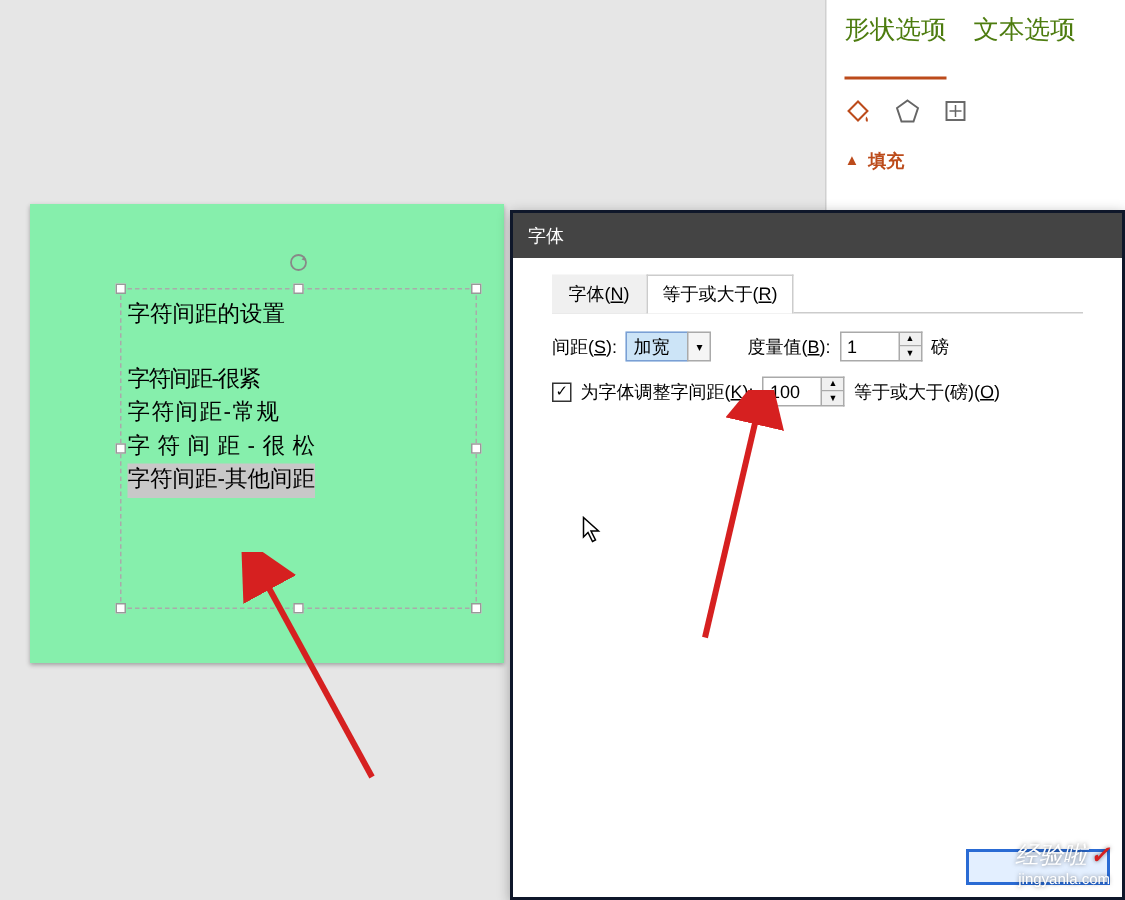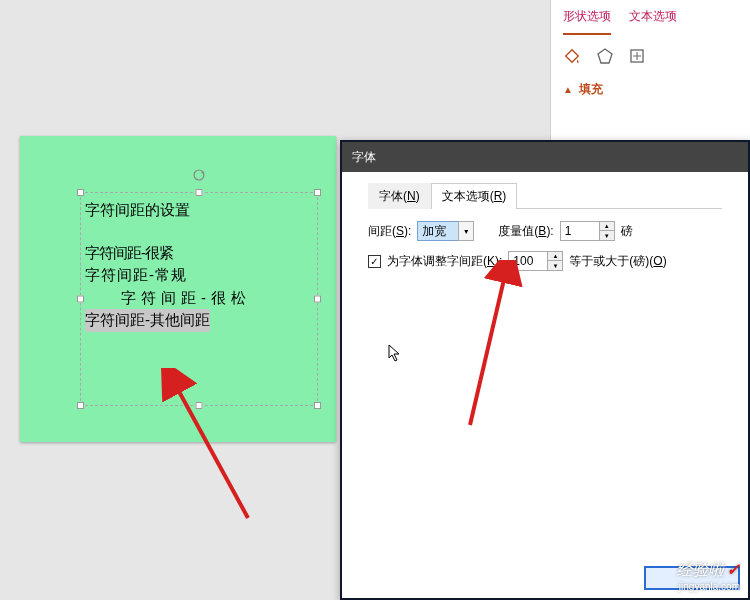--- a/index.html
+++ b/index.html
@@ -1,21 +1,21 @@
 <!DOCTYPE html>
 <html><head>
   <meta charset="utf-8">
   <style>
     * { box-sizing: border-box; margin: 0; padding: 0; font-family: "Microsoft YaHei", sans-serif; }
     body { width: 750px; height: 600px; background: #e6e6e6; position: relative; overflow: hidden; }
     
     .sidebar-panel { position: absolute; right: 0; top: 0; width: 200px; height: 140px; background: #fff; border-left: 1px solid #d0d0d0; padding: 8px 12px; }
     .sidebar-title { color: #5b5b5b; font-size: 18px; margin-bottom: 12px; }
     .sidebar-tabs { display: flex; gap: 18px; margin-bottom: 12px; }
-    .sidebar-tab { font-size: 12px; color: #be185d; padding-bottom: 8px; }
+    .sidebar-tab { font-size: 17px; color: #4d7c0f; padding-bottom: 20px; }
     .sidebar-tab.active { border-bottom: 2px solid #bc4b1b; }
     .icon-row { display: flex; gap: 16px; margin-bottom: 16px; align-items: center; }
     .icon-paintbucket { width: 18px; height: 18px; }
     .icon-pentagon { width: 16px; height: 16px; }
     .icon-sizebox { width: 16px; height: 16px; }
     .fill-section { display: flex; align-items: center; gap: 6px; }
     .expand-arrow { color: #bc4b1b; font-size: 10px; }
     .fill-label { color: #bc4b1b; font-size: 12px; font-weight: bold; }
     
     .slide-area { position: absolute; left: 20px; top: 136px; width: 316px; height: 306px; background: #86efac; box-shadow: 0 1px 3px rgba(0,0,0,0.3); }
@@ -31,21 +31,21 @@
     .sh-tm { top: -4px; left: 50%; transform: translateX(-50%); }
     .sh-bm { bottom: -4px; left: 50%; transform: translateX(-50%); }
     .rotate-handle { position: absolute; top: -24px; left: 50%; transform: translateX(-50%); width: 14px; height: 14px; }
     .tb-line { font-size: 15px; color: #000; line-height: 1.5; white-space: nowrap; }
     .tb-line.highlighted { background: #c8c8c8; display: inline-block; }
     .tb-spacer { height: 20px; }
     .ls-tight { letter-spacing: -1px; }
     .ls-narrow { letter-spacing: 0px; }
     .ls-normal { letter-spacing: 1px; }
     .ls-sparse { letter-spacing: 3px; }
-    .ls-loose { letter-spacing: 5px; margin-left: 36px; }
+    .ls-loose { letter-spacing: 5px; }
     
     .dialog { position: absolute; left: 340px; top: 140px; width: 410px; height: 460px; background: #fff; border: 2px solid #0f172a; box-shadow: 0 2px 8px rgba(0,0,0,0.3); }
     .dialog-titlebar { background: #444; color: #fff; height: 30px; display: flex; align-items: center; padding: 0 10px; font-size: 12px; }
     .dialog-body { padding: 10px 26px; }
     .dialog-tabs { display: flex; border-bottom: 1px solid #ccc; margin-bottom: 12px; }
     .dialog-tab { padding: 4px 10px; font-size: 12px; border: 1px solid transparent; border-bottom: none; background: #f0f0f0; position: relative; top: 1px; }
     .dialog-tab.active { background: #fff; border-color: #ccc; }
     .dialog-tab .hk { text-decoration: underline; }
     .row { display: flex; align-items: center; gap: 6px; margin-bottom: 10px; font-size: 12px; }
     .lbl { font-size: 12px; }
@@ -124,21 +124,21 @@
 <div class="dialog">
   <div class="dialog-titlebar">
     <span>字体</span>
   </div>
   <div class="dialog-body">
     <div class="dialog-tabs">
       <div class="dialog-tab">
         <span>字体(</span><span class="hk">N</span><span>)</span>
       </div>
       <div class="dialog-tab active">
-        <span>文本选项(</span><span class="hk">R</span><span>)</span>
+        <span>等于或大于(</span><span class="hk">R</span><span>)</span>
       </div>
     </div>
     <div class="row">
       <span class="lbl"><span>间距(</span><span class="hk">S</span><span>):</span></span>
       <div style="display:flex">
         <div class="select-box">加宽</div>
         <div class="select-arrow">▾</div>
       </div>
       <span style="width:12px"></span>
       <span class="lbl"><span>度量值(</span><span class="hk">B</span><span>):</span></span>

